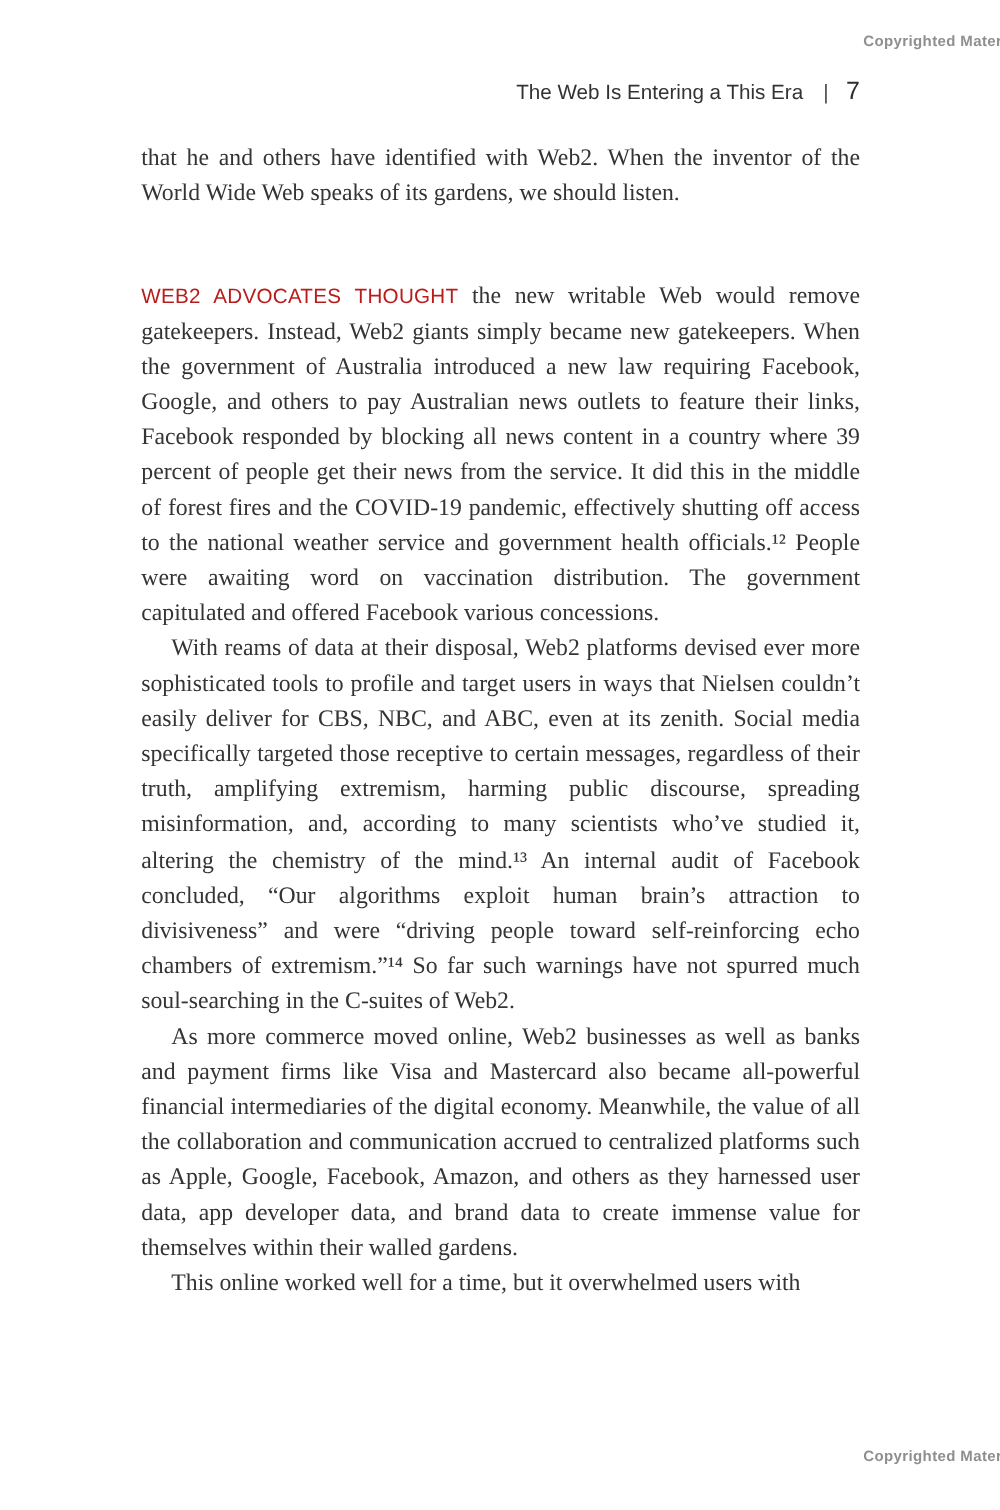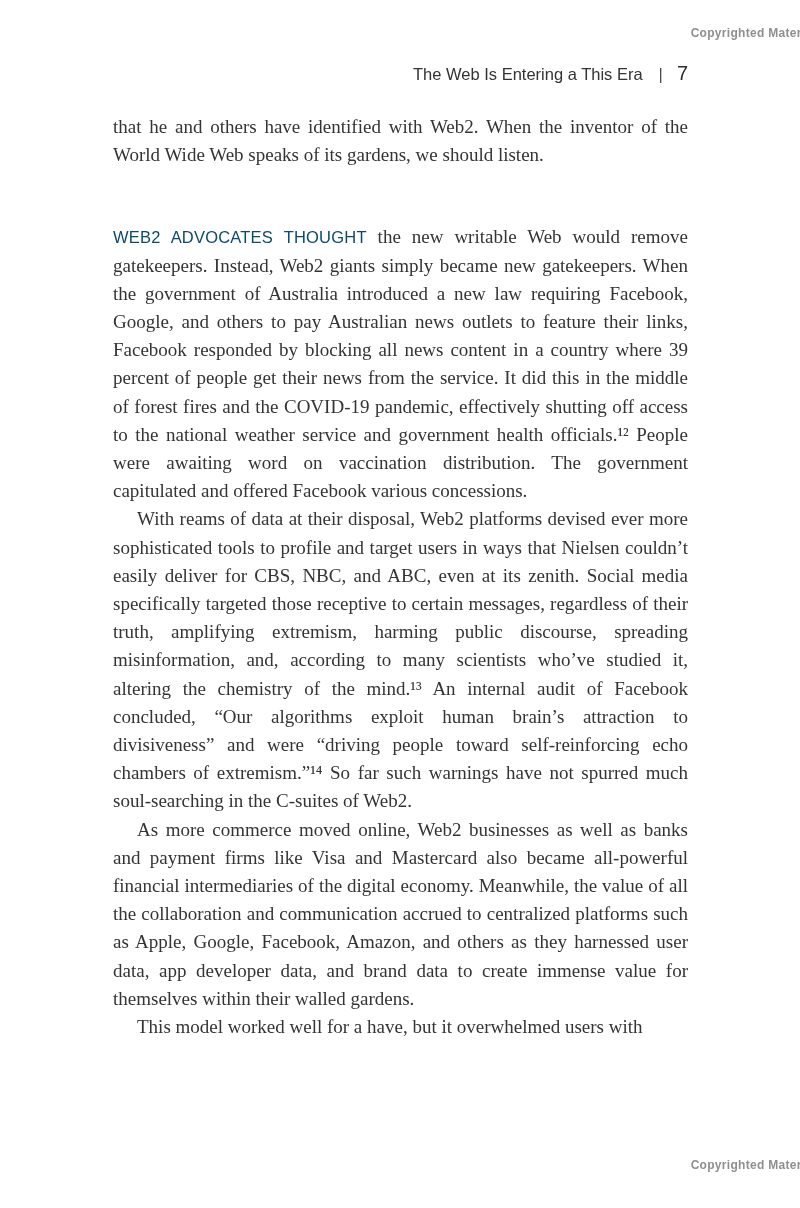--- a/index.html
+++ b/index.html
@@ -59,21 +59,21 @@
   .body-text p {
     margin: 0;
     hyphens: none;
   }
   p.indent { text-indent: 24px; }
   p.section-start { margin-top: 54px; }
   .opener {
     font-family: "Liberation Sans", sans-serif;
     font-size: 16.5px;
     letter-spacing: 0.2px;
-    color: #0c4a6e;
+    color: #b91c1c;
   }
 </style>
 </head>
 <body>
 
 <div class="page">
 
   <div class="notice top">Copyrighted Material</div>
 
   <div class="running-head">
@@ -83,19 +83,19 @@
   <div class="body-text">
 
     <p>that he and others have identified with Web2. When the inventor of the World Wide Web speaks of its gardens, we should listen.</p>
 
     <p class="section-start"><span class="opener">WEB2 ADVOCATES THOUGHT</span><span> the new writable Web would remove gatekeepers. Instead, Web2 giants simply became new gatekeepers. When the government of Australia introduced a new law requiring Facebook, Google, and others to pay Australian news outlets to feature their links, Facebook responded by blocking all news content in a country where 39 percent of people get their news from the service. It did this in the middle of forest fires and the COVID-19 pandemic, effectively shutting off access to the national weather service and government health officials.¹² People were awaiting word on vaccination distribution. The government capitulated and offered Facebook various concessions.</span></p>
 
     <p class="indent">With reams of data at their disposal, Web2 platforms devised ever more sophisticated tools to profile and target users in ways that Nielsen couldn’t easily deliver for CBS, NBC, and ABC, even at its zenith. Social media specifically targeted those receptive to certain messages, regardless of their truth, amplifying extremism, harming public discourse, spreading misinformation, and, according to many scientists who’ve studied it, altering the chemistry of the mind.¹³ An internal audit of Facebook concluded, “Our algorithms exploit human brain’s attraction to divisiveness” and were “driving people toward self-reinforcing echo chambers of extremism.”¹⁴ So far such warnings have not spurred much soul-searching in the C-suites of Web2.</p>
 
     <p class="indent">As more commerce moved online, Web2 businesses as well as banks and payment firms like Visa and Mastercard also became all-powerful financial intermediaries of the digital economy. Meanwhile, the value of all the collaboration and communication accrued to centralized platforms such as Apple, Google, Facebook, Amazon, and others as they harnessed user data, app developer data, and brand data to create immense value for themselves within their walled gardens.</p>
 
-    <p class="indent">This model worked well for a have, but it overwhelmed users with</p>
+    <p class="indent">This online worked well for a time, but it overwhelmed users with</p>
 
   </div>
 
   <div class="notice bottom">Copyrighted Material</div>
 
 </div>
 
 </body></html>

